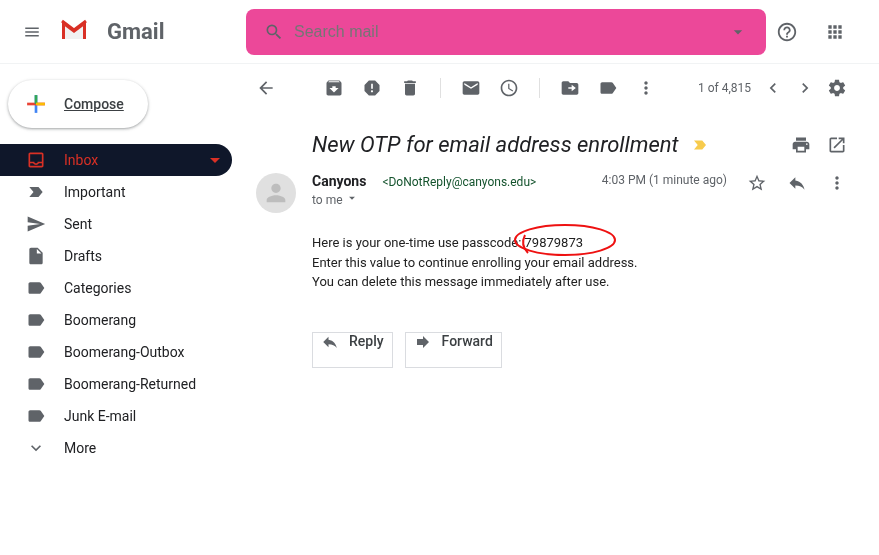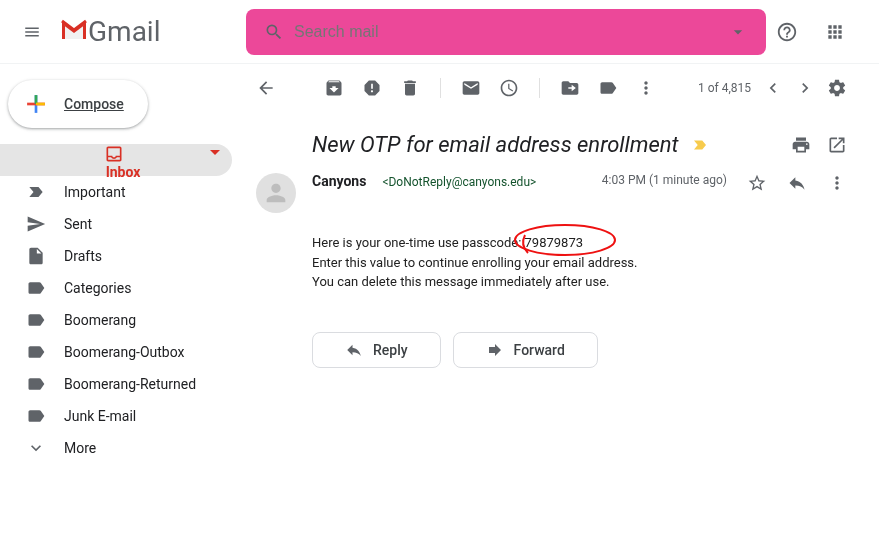--- a/index.html
+++ b/index.html
@@ -3,39 +3,39 @@
 <meta charset="utf-8">
 <style>
   * { box-sizing: border-box; margin: 0; padding: 0; }
   body { font-family: 'Roboto', Arial, sans-serif; font-size: 14px; color: #202124; width: 879px; height: 555px; overflow: hidden; background: #fff; }
   
   
   .header { display: flex; align-items: center; height: 64px; padding: 8px; border-bottom: 1px solid #f1f3f4; }
   .hamburger { width: 48px; height: 48px; display: flex; align-items: center; justify-content: center; cursor: pointer; border-radius: 50%; }
   .logo-wrap { display: flex; align-items: center; padding-right: 30px; min-width: 190px; }
   .logo-m { margin-left: 4px; }
-  .logo-text { font-size: 28px; color: #5f6368; margin-left: 0; font-weight: 400; }
+  .logo-text { font-size: 22px; color: #5f6368; margin-left: 19px; font-weight: 700; }
   .search-bar { flex: 1; max-width: 520px; height: 46px; background: #ec4899; border-radius: 8px; display: flex; align-items: center; padding: 0 8px; }
   .search-bar .s-icon { width: 40px; display: flex; justify-content: center; color: #5f6368; }
   .search-bar input { flex: 1; border: none; background: transparent; font-size: 16px; outline: none; color: #202124; }
   .search-bar .dd { width: 40px; display: flex; justify-content: center; color: #5f6368; cursor: pointer; }
   .header-right { margin-left: auto; display: flex; align-items: center; gap: 8px; padding-right: 16px; }
   .icon-btn { width: 40px; height: 40px; display: flex; align-items: center; justify-content: center; cursor: pointer; border-radius: 50%; color: #5f6368; }
   
   
   .main { display: flex; height: calc(555px - 64px); }
   
   
   .sidebar { width: 240px; padding-top: 8px; }
   .compose { margin: 8px 8px 16px 8px; display: inline-flex; align-items: center; height: 48px; padding: 0 24px 0 12px; border-radius: 24px; box-shadow: 0 1px 2px rgba(60,64,67,.3), 0 1px 3px 1px rgba(60,64,67,.15); cursor: pointer; background: #fff; }
   .compose .plus { width: 32px; height: 32px; margin-right: 12px; }
   .compose-label { font-size: 14px; color: #3c4043; font-weight: 500; text-decoration: underline; }
   .nav { }
   .nav-item { display: flex; align-items: center; height: 32px; padding: 0 12px 0 26px; border-top-right-radius: 16px; border-bottom-right-radius: 16px; cursor: pointer; color: #202124; margin-right: 8px; position: relative; }
-  .nav-item.active { background: #e5e5e5; color: #d93025; font-weight: 700; flex-direction: column; }
+  .nav-item.active { background: #0f172a; color: #d93025; font-weight: 400; }
   .nav-item .ni { width: 20px; height: 20px; margin-right: 18px; display: flex; align-items: center; justify-content: center; }
   .nav-item.active .ni svg { fill: #d93025; }
   .nav-item .ni svg { fill: #5f6368; }
   .nav-item .caret { position: absolute; right: 12px; }
   .nav-item .caret svg { fill: #d93025; width: 10px; height: 10px; }
   
   
   .content { flex: 1; padding: 0 16px 0 0; }
   .toolbar { display: flex; align-items: center; height: 48px; padding: 0 16px; }
   .toolbar .tb-left { display: flex; align-items: center; gap: 18px; }
@@ -58,21 +58,21 @@
   .sender-email { font-size: 12px; color: #14532d; margin-left: 4px; }
   .to-line { font-size: 12px; color: #5f6368; display: flex; align-items: center; margin-top: 2px; }
   .to-line .dd2 { margin-left: 2px; }
   .msg-meta { display: flex; gap: 20px; color: #5f6368; font-size: 12px; }
   .msg-meta .star, .msg-meta .reply-i, .msg-meta .more-i { cursor: pointer; display: flex; }
   
   .msg-body { margin-left: 56px; margin-top: 20px; font-size: 13px; line-height: 1.5; color: #222; position: relative; }
   .msg-body .annot { position: absolute; top: -18px; left: 198px; pointer-events: none; }
   
   .actions { margin-left: 56px; margin-top: 40px; display: flex; gap: 12px; }
-  .act-btn { display: flex; align-items: center; height: 36px; padding: 0 32px; border: 1px solid #dadce0; border-radius: 8px; cursor: pointer; color: #3c4043; font-weight: 500; font-size: 14px; gap: 10px; }
+  .act-btn { display: flex; align-items: flex-start; height: 36px; padding: 0 8px; border: 1px solid #dadce0; border-radius: 0; cursor: pointer; color: #3c4043; font-weight: 500; font-size: 14px; gap: 10px; }
   .act-btn svg { fill: #5f6368; }
 </style>
 </head>
 <body>
 
 <div class="header">
   <div class="hamburger">
     <svg width="18" height="18" viewBox="0 0 24 24">
         <path fill="#5f6368" d="M3 18h18v-2H3v2zm0-5h18v-2H3v2zm0-7v2h18V6H3z"></path>
       </svg>
@@ -314,20 +314,26 @@
       <div class="msg-header">
         <div class="avatar">
           <svg width="28" height="28" viewBox="0 0 24 24">
               <path d="M12 12c2.21 0 4-1.79 4-4s-1.79-4-4-4-4 1.79-4 4 1.79 4 4 4zm0 2c-2.67 0-8 1.34-8 4v2h16v-2c0-2.66-5.33-4-8-4z"></path>
             </svg>
         </div>
         <div class="sender-block">
           <div class="sender-line">
             <span class="sender-name">Canyons</span>
             <span class="sender-email">&lt;DoNotReply@canyons.edu&gt;</span>
+          </div>
+          <div class="to-line">
+            <span>to me</span>
+            <span class="dd2"><svg width="14" height="14" viewBox="0 0 24 24">
+                  <path fill="#5f6368" d="M7 10l5 5 5-5z"></path>
+                </svg></span>
           </div>
         </div>
         <div class="msg-meta">
           <span>4:03 PM (1 minute ago)</span>
           <span class="star">
               <svg width="20" height="20" viewBox="0 0 24 24">
                 <path fill="#5f6368" d="M22 9.24l-7.19-.62L12 2 9.19 8.63 2 9.24l5.46 4.73L5.82 21 12 17.27 18.18 21l-1.63-7.03L22 9.24zM12 15.4l-3.76 2.27 1-4.28-3.32-2.88 4.38-.38L12 6.1l1.71 4.04 4.38.38-3.32 2.88 1 4.28L12 15.4z"></path>
               </svg>
             </span>
           <span class="reply-i">

